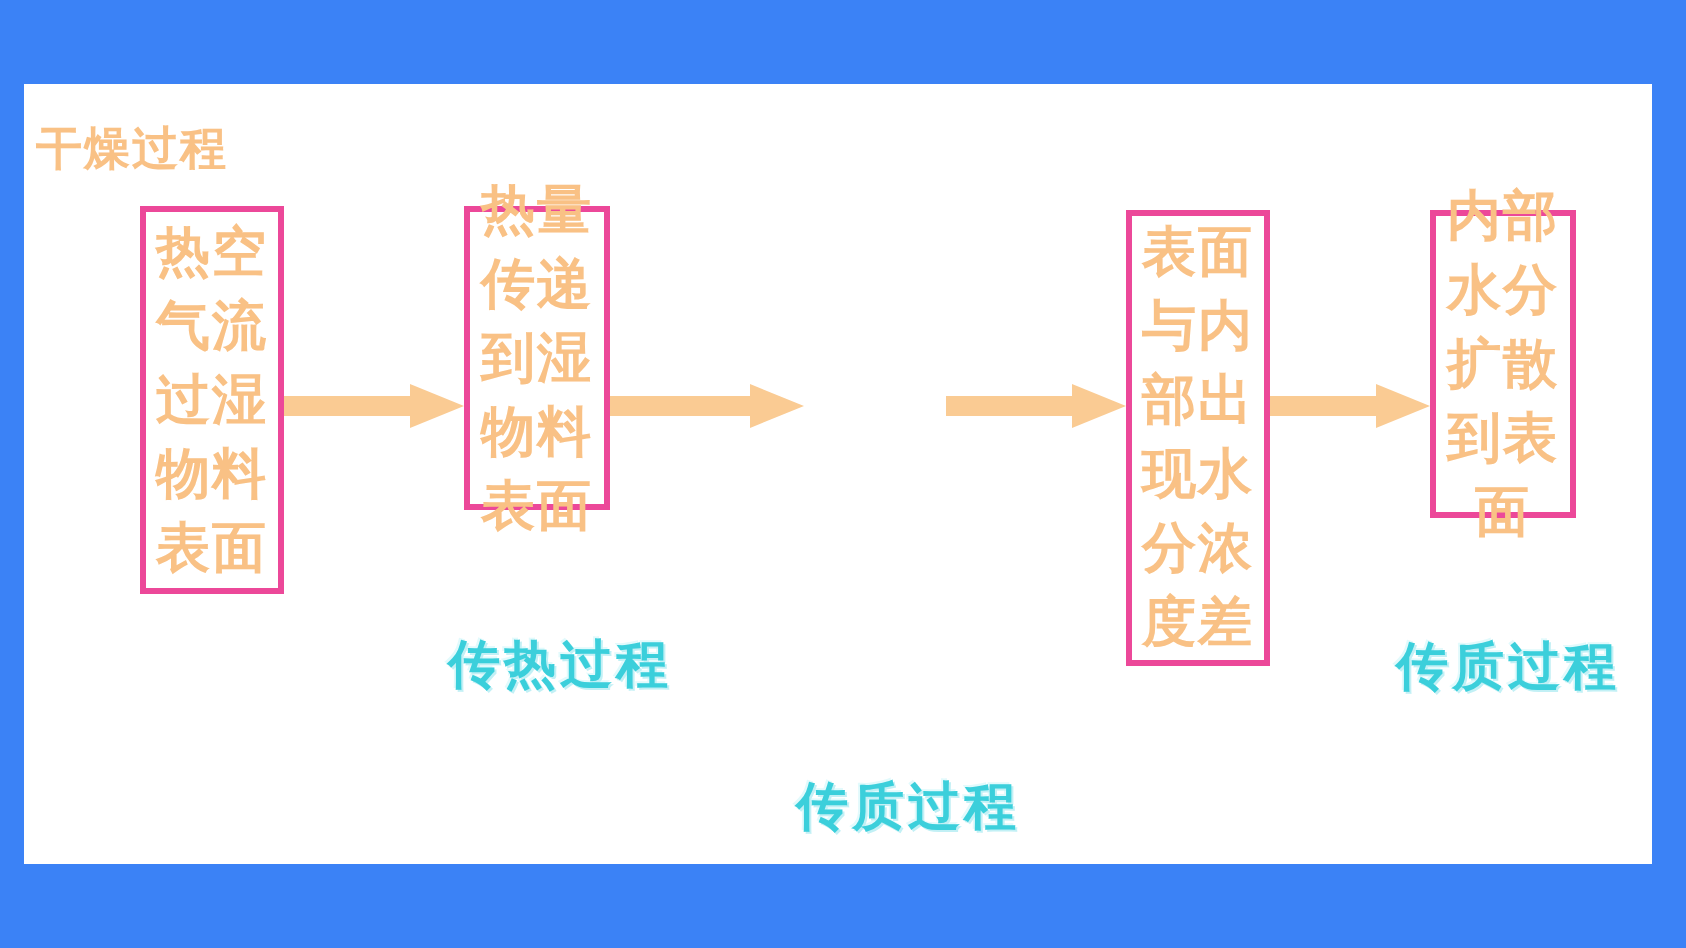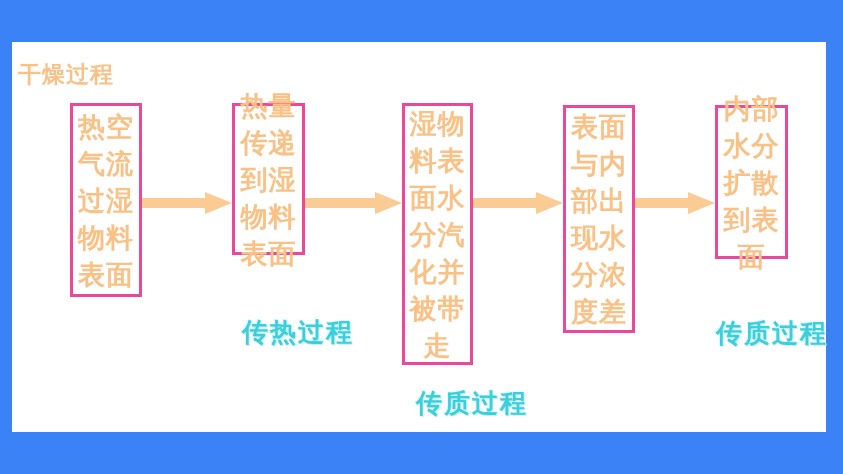--- a/index.html
+++ b/index.html
@@ -82,21 +82,20 @@
   .arrow4 { left: 623px; width: 80px; }
 
   .plabel {
     position: absolute;
     font-size: 26px;
     font-weight: bold;
     color: #3bcfdb;
     letter-spacing: 2px;
     white-space: nowrap;
     text-shadow: 1px 1px 0 #c2f0f5, -1px -1px 0 #e2fafc;
-    margin-left: 18px;
   }
   .label1 { left: 212px; top: 273px; }
   .label2 { left: 386px; top: 344px; }
   .label3 { left: 686px; top: 274px; }
 </style>
 </head>
 <body>
 
 <div class="stage">
   <div class="panel">
@@ -122,29 +121,20 @@
 到湿
 物料
 表面</span>
     </div>
 
     <div class="arrow arrow2">
       <span class="shaft"></span>
       <span class="head"></span>
     </div>
 
-    <div class="fbox box3">
-      <span>湿物
-料表
-面水
-分汽
-化并
-被带
-走</span>
-    </div>
 
     <div class="arrow arrow3">
       <span class="shaft"></span>
       <span class="head"></span>
     </div>
 
     <div class="fbox box4">
       <span>表面
 与内
 部出

